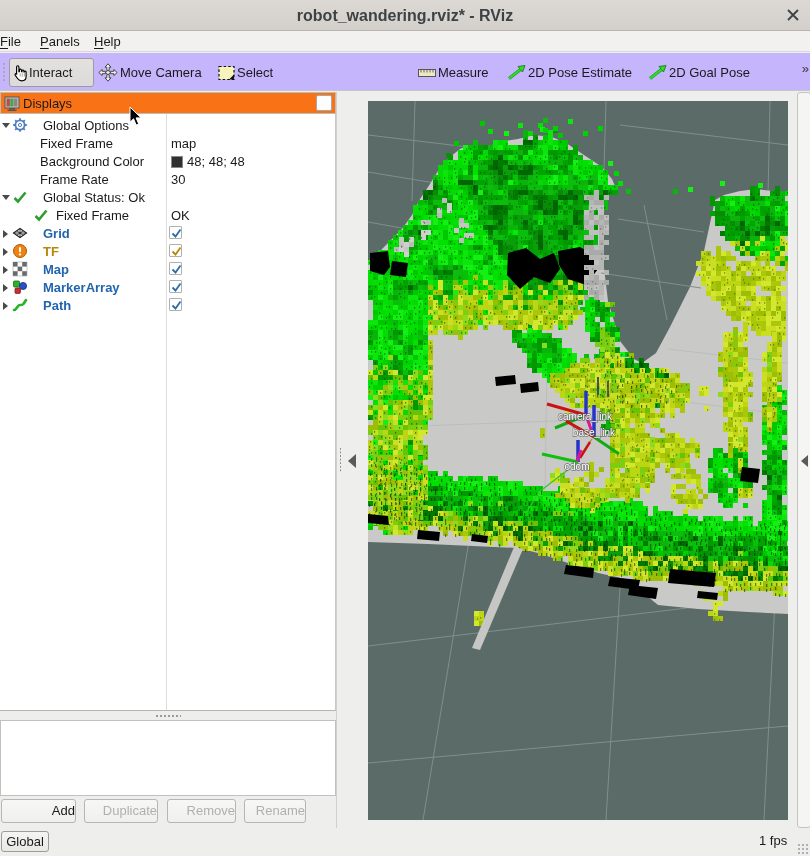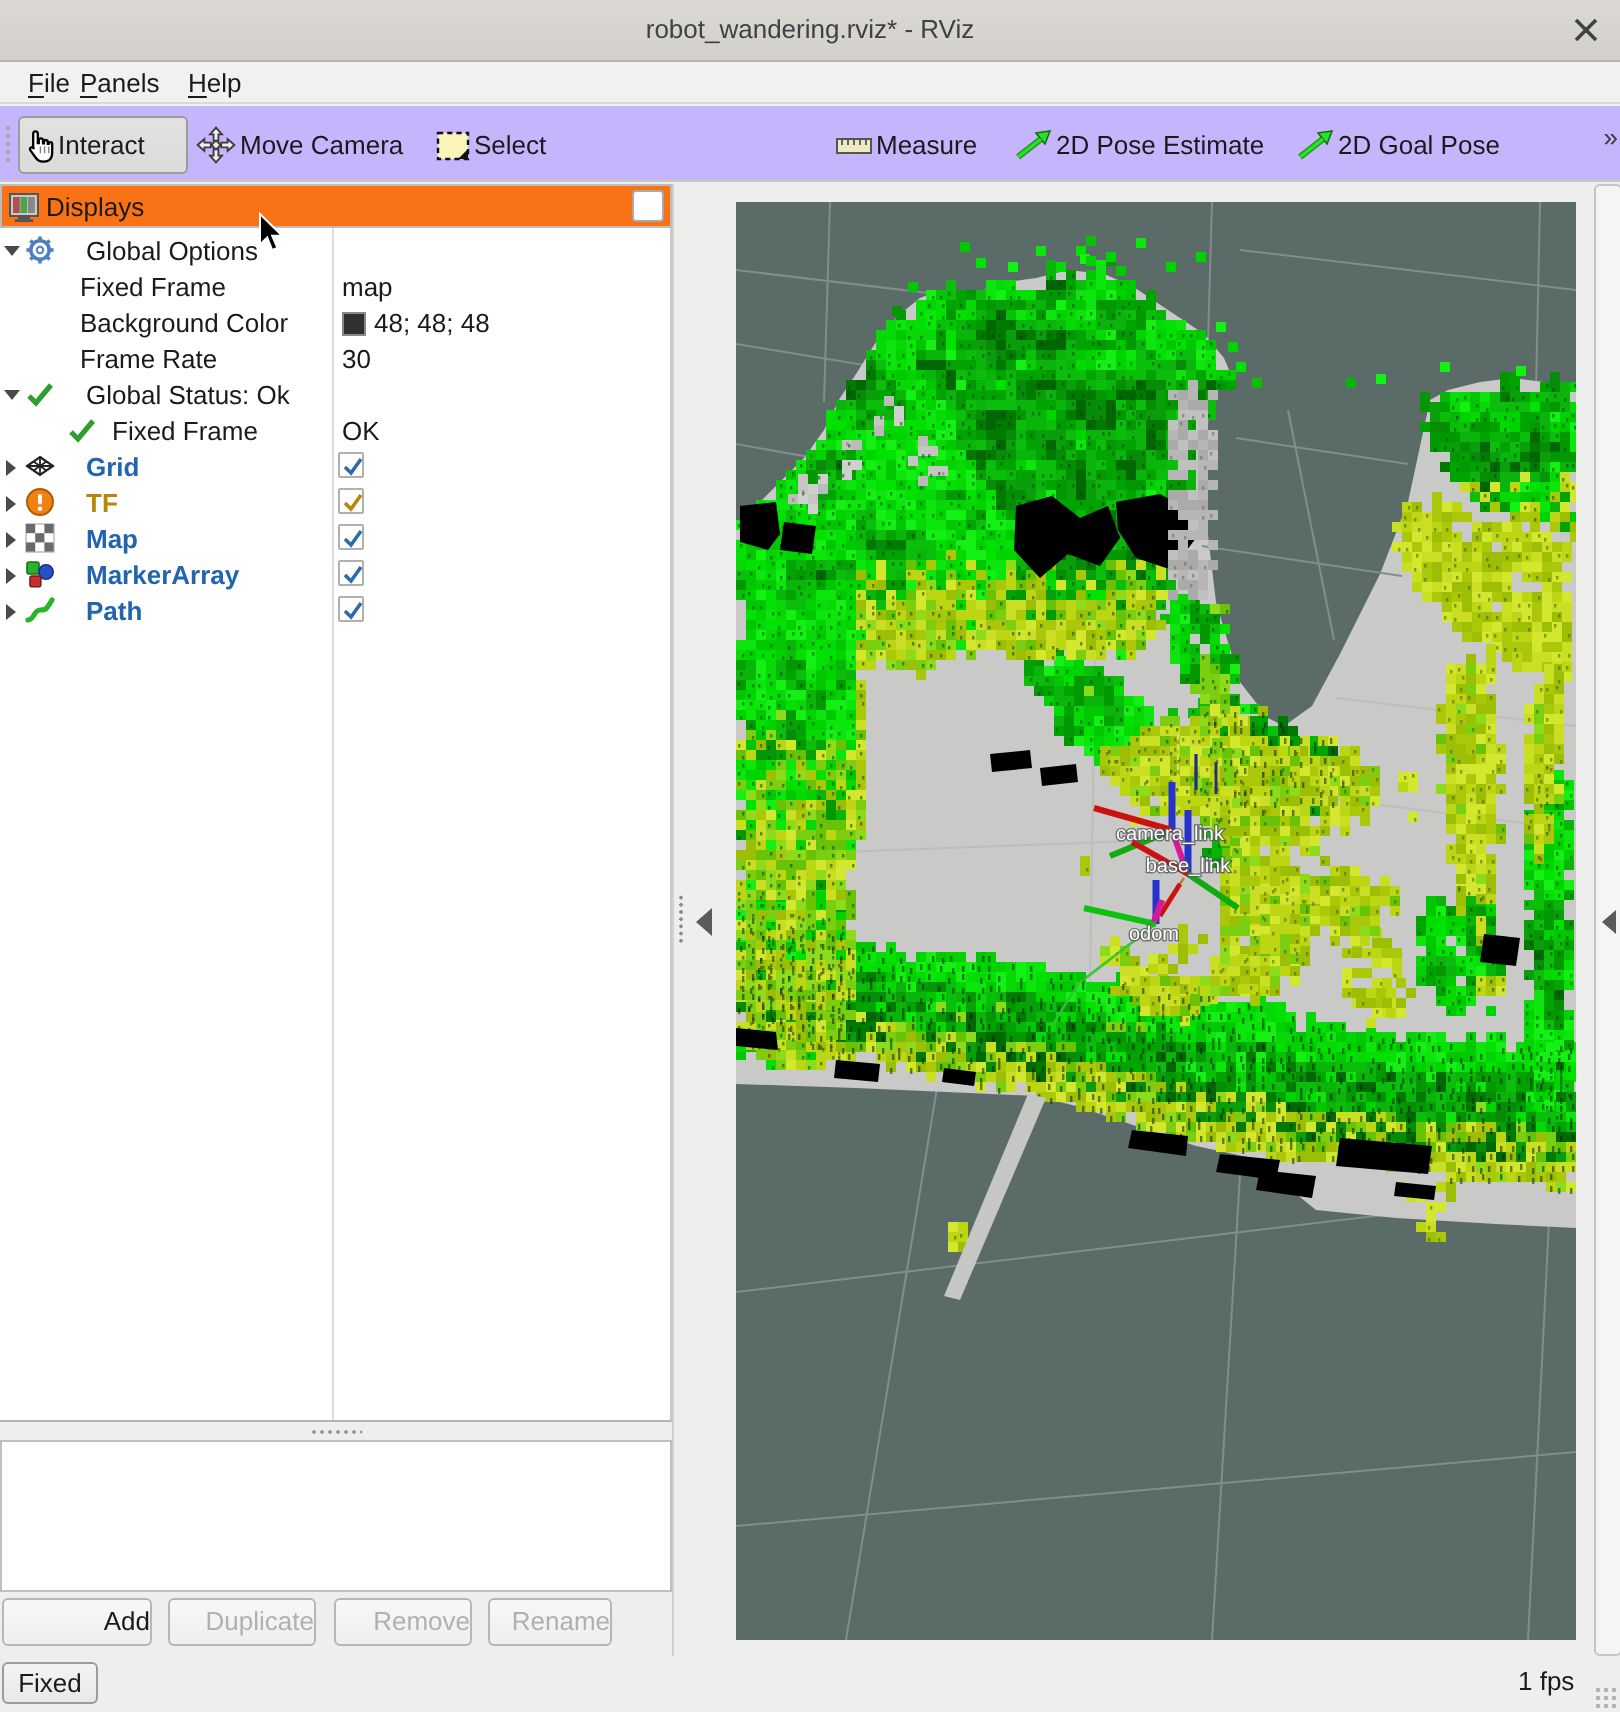--- a/index.html
+++ b/index.html
@@ -3,21 +3,21 @@
 <meta charset="utf-8">
 <title>robot_wandering.rviz* - RViz</title>
 <style>
 * { margin:0; padding:0; box-sizing:border-box; }
 html,body { width:810px; height:856px; overflow:hidden; background:#eeeeec;
   font-family:"Liberation Sans", sans-serif; font-size:13px; color:#1a1a1a; }
 .abs { position:absolute; }
 #titlebar { position:absolute; left:0; top:0; width:810px; height:31px;
   background:linear-gradient(#dcd8d4,#d3cfcb); border-bottom:1px solid #b8b4b0; }
 #titletext { position:absolute; left:0; right:0; top:7px; text-align:center;
-  font-weight:normal; font-size:13px; color:#3c4245; }
+  font-weight:bold; font-size:16px; color:#3c4245; }
 #closex { position:absolute; right:9px; top:7px; width:16px; height:16px; }
 #menubar { position:absolute; left:0; top:31px; width:810px; height:21px;
   background:#f2f1ef; border-bottom:1px solid #d8d8d6; }
 .menuitem { position:absolute; top:3px; }
 .menuitem u { text-decoration-thickness:1px; text-underline-offset:2px; }
 #toolbar { position:absolute; left:0; top:53px; width:810px; height:38px;
   background:#c4b5fd; border-bottom:1px solid #c6c6c4; }
 .tbtn { position:absolute; top:6px; height:27px; display:flex; align-items:center; }
 .tbtn svg { margin-right:2px; }
 #interactbtn { position:absolute; left:9px; top:5px; width:85px; height:29px;
@@ -80,21 +80,21 @@
 </style>
 </head>
 <body>
 <div id="titlebar">
   <div id="titletext">robot_wandering.rviz* - RViz</div>
   <svg id="closex" viewBox="0 0 16 16">
       <path d="M3 3L13 13M13 3L3 13" stroke="#3c4245" stroke-width="1.8"></path>
     </svg>
 </div>
 <div id="menubar">
-  <span class="menuitem" style="left:14px"><u>F</u>ile</span>
+  <span class="menuitem" style="left:0"><u>F</u>ile</span>
   <span class="menuitem" style="left:40px"><u>P</u>anels</span>
   <span class="menuitem" style="left:94px"><u>H</u>elp</span>
 </div>
 <div id="toolbar">
   <div id="handle1"></div>
   <div id="interactbtn">
     <svg width="17" height="18" viewBox="0 0 17 18">
         <path d="M4.6 10.5V3c0-1.7 2.3-1.7 2.3 0v4.6h0.5V6.2c0-1.4 2-1.4 2.1 0v1.5h0.5V6.9c0.1-1.2 1.9-1.2 1.9 0.1v0.9h0.5c0-1.1 1.7-1.1 1.7 0.2v4.4c0 2.6-1.2 4.3-4.3 4.3-2.3 0-3-0.6-4.2-2.3l-2.3-3.2c-0.9-1.2 0.6-2.4 1.5-1.3z" fill="#fff" stroke="#000" stroke-width="1.15"></path>
         <path d="M12.4 9.2v3.4M10.3 9.2v3.4M8.2 9.2v3.4" stroke="#000" stroke-width="0.7" fill="none" opacity="0.5"></path>
       </svg>
@@ -261,21 +261,21 @@
         <path d="M2.5 6.5L5.5 9.5L10.5 2.5" stroke="#2d6da8" stroke-width="1.8" fill="none"></path>
       </svg></span>
 </div>
 
 <div id="splitdots"></div>
 <div id="helpbox"></div>
 <div class="pbtn" style="left:1px;width:75px">Add</div>
 <div class="pbtn dis" style="left:84px;width:74px">Duplicate</div>
 <div class="pbtn dis" style="left:167px;width:69px">Remove</div>
 <div class="pbtn dis" style="left:244px;width:62px">Rename</div>
-<div id="resetbtn">Fixed</div>
+<div id="resetbtn">Global</div>
 <div id="fps">1 fps</div>
 
 <div id="lgutter-line"></div>
 <div id="ldots"></div>
 <div id="larrow"></div>
 <div id="rpanel"></div>
 <div id="rarrow"></div>
 <div id="grip"></div>
 
 <div id="view3d">

